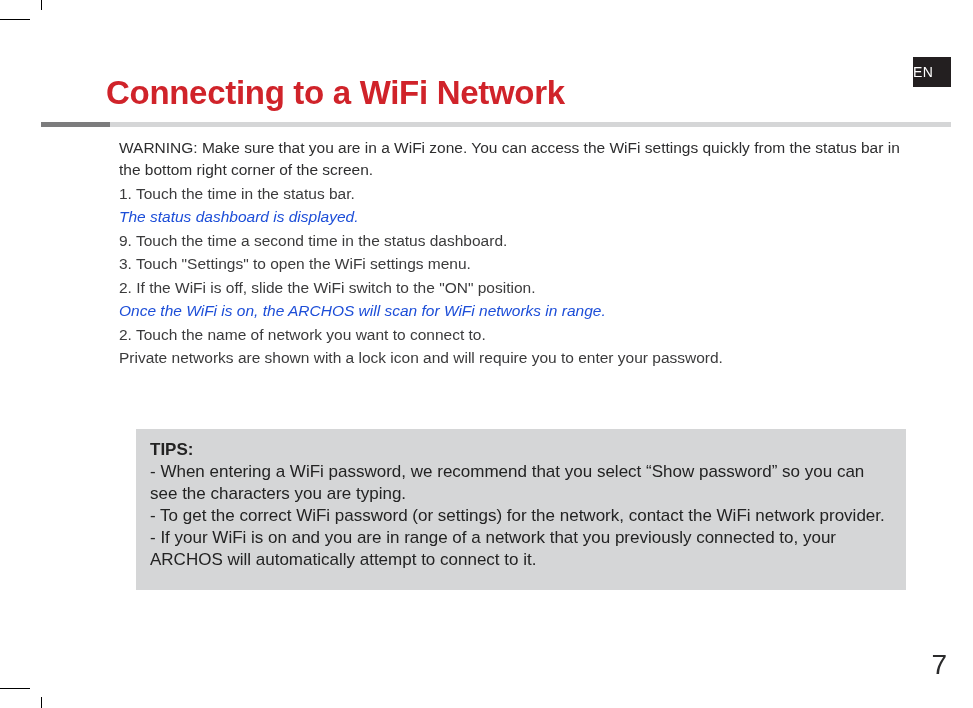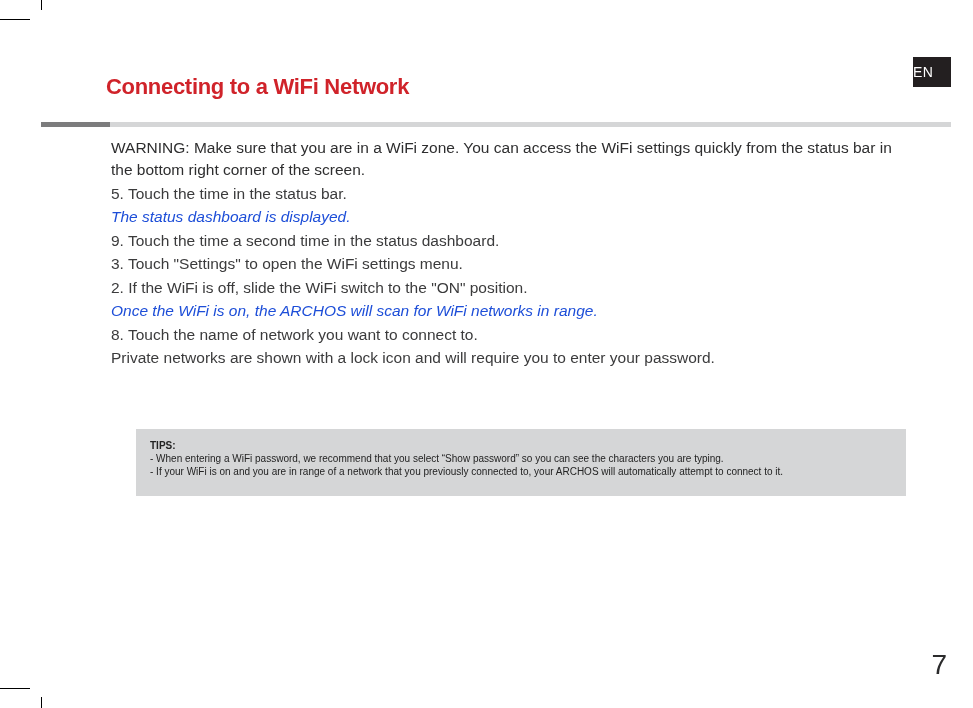--- a/index.html
+++ b/index.html
@@ -28,21 +28,21 @@
     color: #fff;
     font-size: 14px;
     font-weight: 500;
     line-height: 30px;
     letter-spacing: 0.5px;
   }
   .title {
     position: absolute;
     left: 65px;
     top: 55px;
-    font-size: 22px;
+    font-size: 33px;
     font-weight: 700;
     color: #d0232a;
     letter-spacing: -0.3px;
   }
   .rule-dark {
     position: absolute;
     left: 0;
     top: 103px;
     width: 69px;
     height: 5px;
@@ -58,35 +58,35 @@
   }
   .body {
     position: absolute;
     left: 70px;
     top: 118px;
     width: 795px;
     color: #3b3b3c;
     font-size: 15.5px;
     line-height: 1.45;
   }
-  .body p { margin-bottom: 1px; }
+  .body p { margin-bottom: 1px; margin-left: 8px; }
   .warning { color: #2e2e2f; }
   .italic { font-style: italic; color: #1d4ed8; }
   .step { color: #3b3b3c; }
   .note { color: #3b3b3c; }
 
   .tips-box {
     position: absolute;
     left: 95px;
     top: 410px;
     width: 770px;
     background: #d5d6d7;
     padding: 10px 14px 18px 14px;
     color: #232323;
-    font-size: 10px;
+    font-size: 17px;
     line-height: 1.3;
   }
   .tips-title { font-weight: 700; }
   .tips-box p { margin: 0; }
   .tip-line { padding-left: 0; }
 
   .page-num {
     position: absolute;
     right: 4px;
     bottom: 8px;
@@ -107,30 +107,31 @@
 
   <div class="lang-tab">EN</div>
 
   <div class="title">Connecting to a WiFi Network</div>
 
   <div class="rule-dark"></div>
   <div class="rule-light"></div>
 
   <div class="body">
     <p class="warning">WARNING:  Make sure that you are in a WiFi zone. You can access the WiFi settings quickly from the status bar in the bottom right corner of the screen.</p>
-    <p class="step">5. Touch the time in the status bar.</p>
+    <p class="step">1. Touch the time in the status bar.</p>
     <p class="italic">The status dashboard is displayed.</p>
     <p class="step">9. Touch the time a second time in the status dashboard.</p>
     <p class="step">3. Touch "Settings" to open the WiFi settings menu.</p>
     <p class="step">2. If the WiFi is off, slide the WiFi switch to the "ON" position.</p>
     <p class="italic">Once the WiFi is on, the ARCHOS will scan for WiFi networks in range.</p>
-    <p class="step">8. Touch the name of network you want to connect to.</p>
+    <p class="step">2. Touch the name of network you want to connect to.</p>
     <p class="note">Private networks are shown with a lock icon and will require you to enter your password.</p>
   </div>
 
   <div class="tips-box">
     <p class="tips-title">TIPS:</p>
     <p class="tip-line">-   When entering a WiFi password, we recommend that you select “Show password” so you can see the characters you are typing.</p>
+    <p class="tip-line">-   To get the correct WiFi password (or settings) for the network, contact the WiFi network provider.</p>
     <p class="tip-line">-   If your WiFi is on and you are in range of a network that you previously connected to, your ARCHOS will automatically attempt to connect to it.</p>
   </div>
 
   <div class="page-num">7</div>
 </div>
 
 </body></html>

